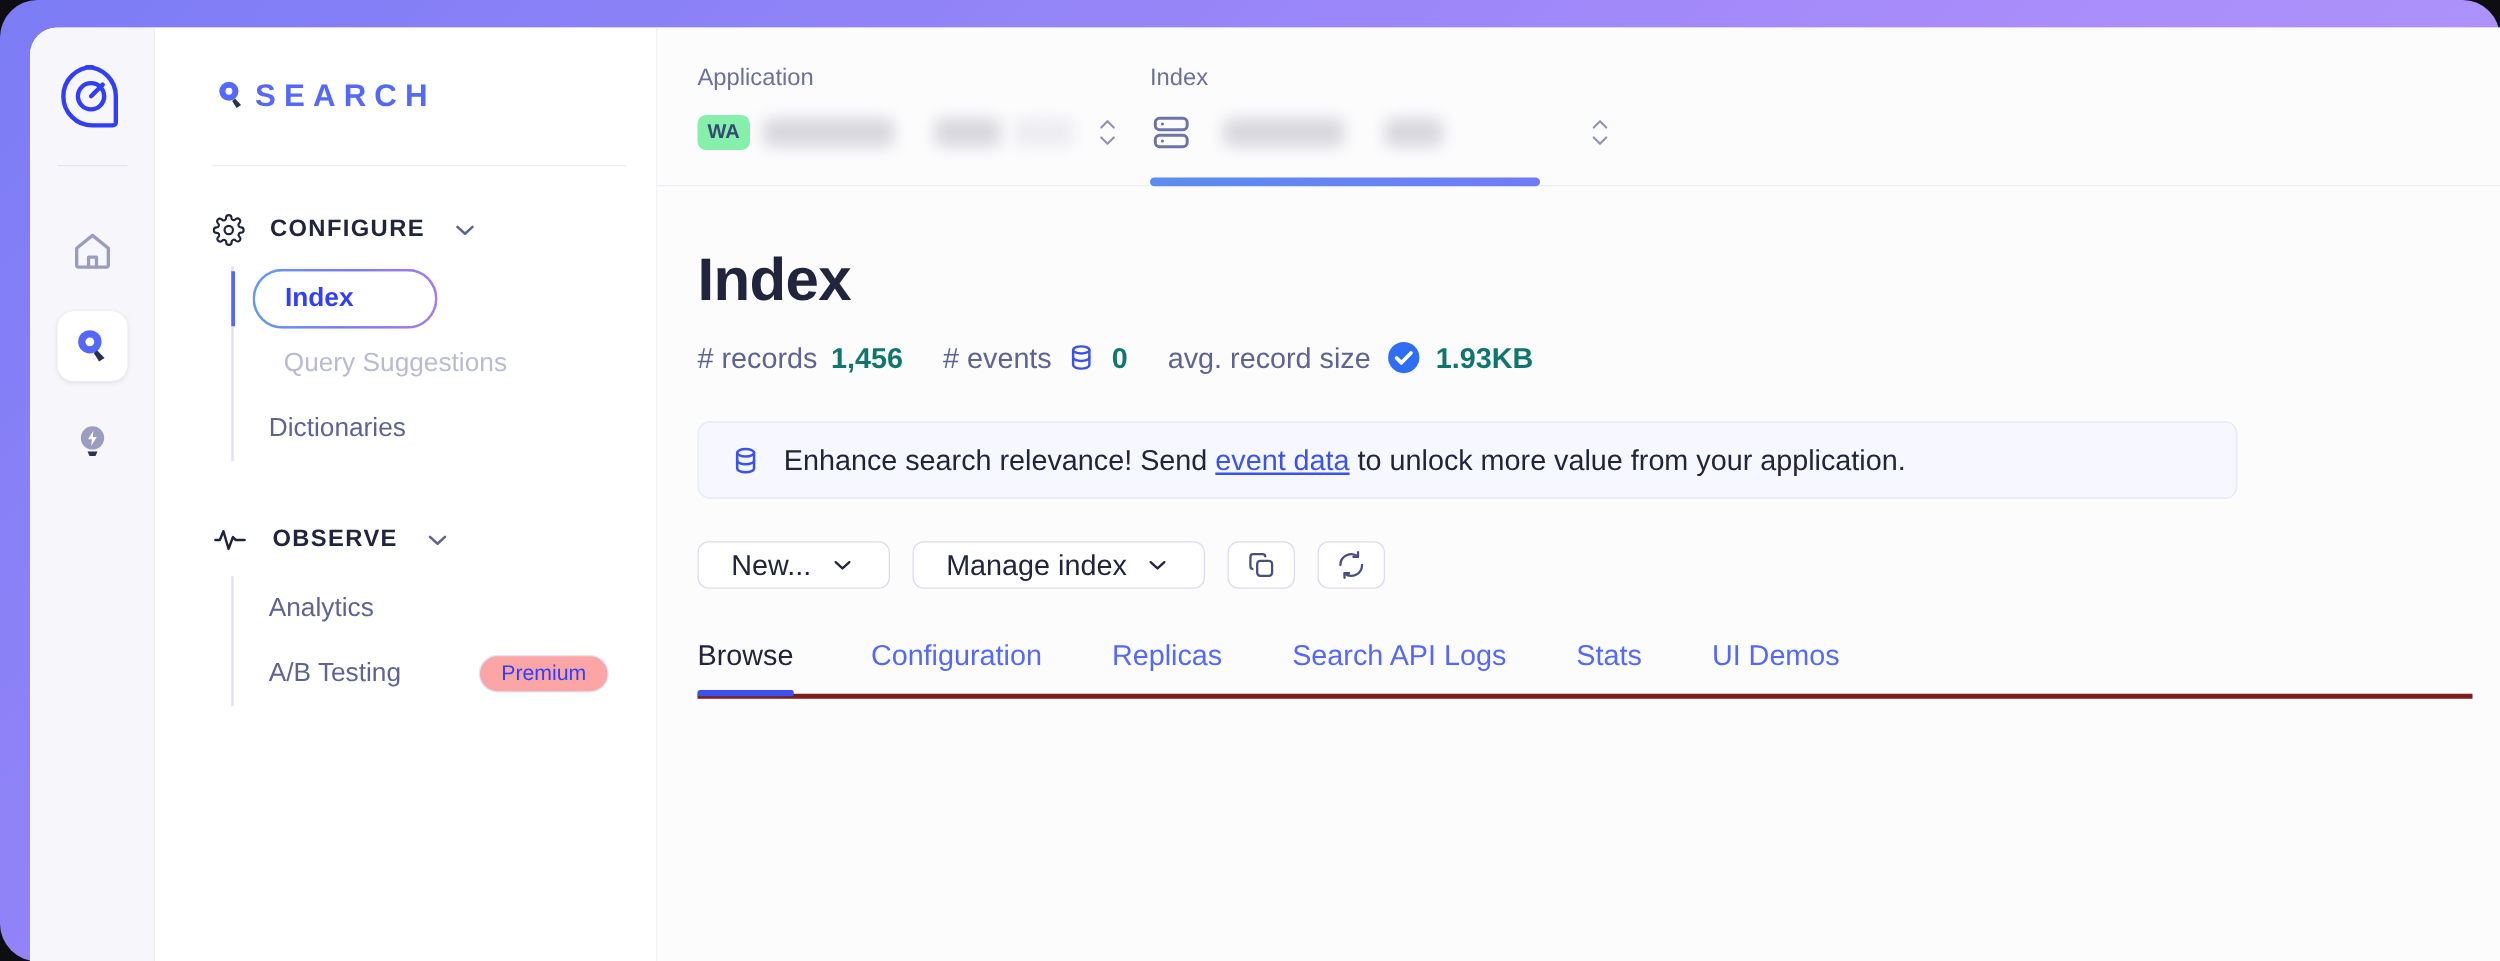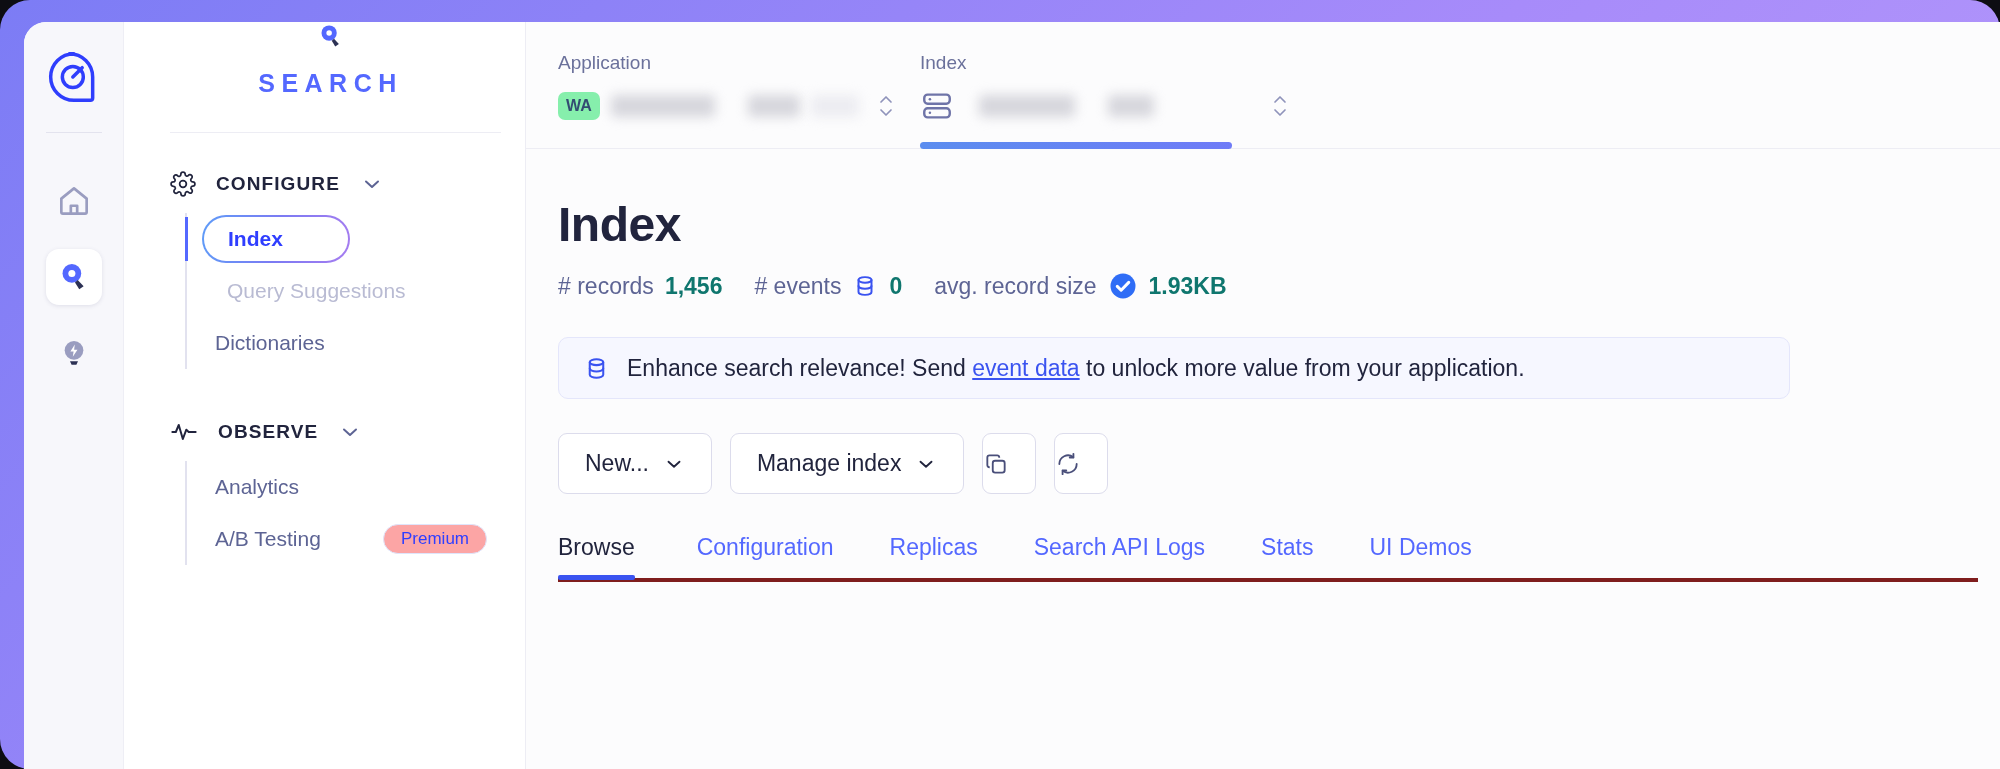--- a/index.html
+++ b/index.html
@@ -62,23 +62,22 @@
     width: 402px;
     flex: 0 0 402px;
     background: #ffffff;
     border-right: 1px solid #ededf4;
     padding: 0 34px;
     position: relative;
   }
   .brand {
     height: 110px;
     display: flex; align-items: center;
-    gap: 17px;
+    gap: 4px;
     padding-left: 12px;
-    flex-direction: column;
   }
   .brand-text {
     font-size: 25px;
     letter-spacing: 6.5px;
     font-weight: 600;
     color: #5468ff;
   }
   .nav-sep {
     height: 1px; background: #ededf4;
     margin: 0 -10px 0 12px;
@@ -222,25 +221,25 @@
     width: 1232px;
   }
   .notice-text { font-size: 23px; color: #21243d; }
   .notice-link { color: #3a53f0; }
 
   .actions {
     display: flex; align-items: center; gap: 18px;
     margin-top: 34px;
   }
   .btn {
-    height: 61px;
+    height: 38px;
     border: 1px solid #dcdcec;
     border-radius: 9px;
     background: #fff;
-    display: flex; align-items: center; 
+    display: flex; align-items: center; justify-content: center;
     gap: 14px;
     padding: 0 26px;
     font-size: 23px;
     color: #21243d;
   }
   .btn.icon-only { width: 54px; padding: 0; }
 
   .tabs {
     display: flex; align-items: flex-end;
     gap: 0;

